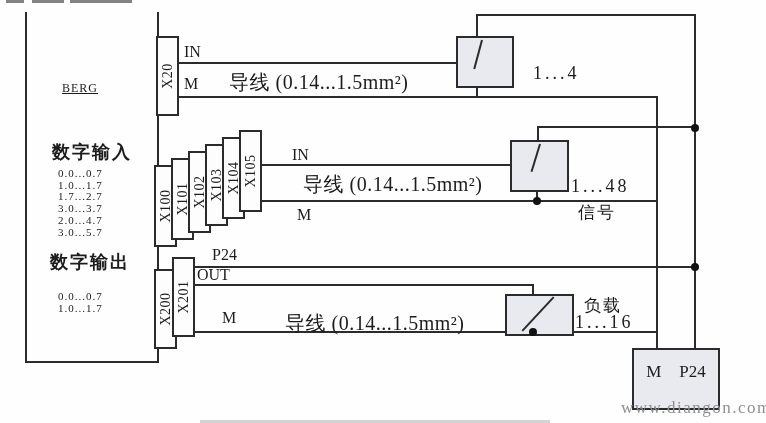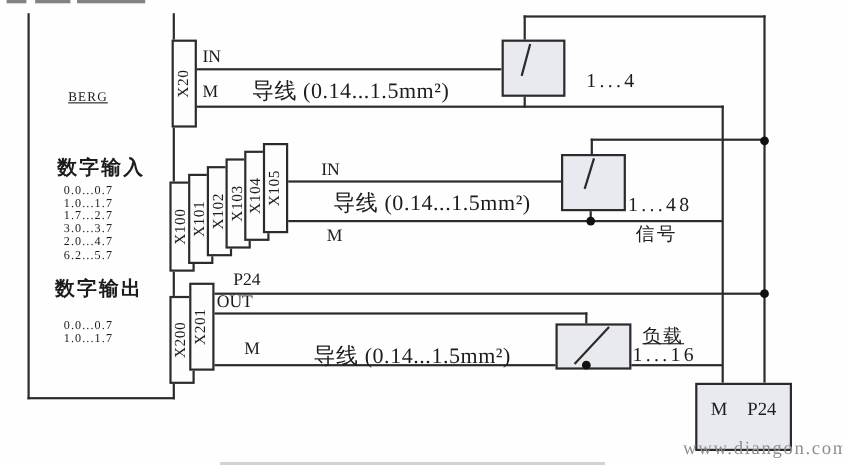--- a/index.html
+++ b/index.html
@@ -69,21 +69,21 @@
   <div class="main-box"></div>
   <div class="lbl module-title">BERG</div>
 
   <div class="lbl group-label" style="left:52px;top:140px;">数字输入</div>
   <div class="lbl addr" style="left:58px;top:168px;">
     <div>0.0...0.7</div>
     <div>1.0...1.7</div>
     <div>1.7...2.7</div>
     <div>3.0...3.7</div>
     <div>2.0...4.7</div>
-    <div>6.2...5.7</div>
+    <div>3.0...5.7</div>
   </div>
 
   <div class="lbl group-label" style="left:50px;top:250px;text-align:center;">数字输出</div>
   <div class="lbl addr" style="left:58px;top:291px;">
     <div>0.0...0.7</div>
     <div>1.0...1.7</div>
   </div>
 
   <div class="hline" style="left:176px;top:62px;width:280px;"></div>
   <div class="hline" style="left:176px;top:96px;width:482px;"></div>
@@ -160,21 +160,21 @@
   <div class="lbl sig-lbl" style="left:212px;top:246px;">P24</div>
   <div class="lbl sig-lbl" style="left:197px;top:266px;">OUT</div>
   <div class="lbl sig-lbl" style="left:222px;top:309px;">M</div>
   <div class="lbl wire-lbl" style="left:285px;top:310px;">导线 (0.14...1.5mm²)</div>
 
   <div class="lbl dev-range" style="left:533px;top:63px;">1...4</div>
 
   <div class="lbl dev-name" style="left:578px;top:157px;margin-top:44px;">信号</div>
   <div class="lbl dev-range" style="left:571px;top:176px;">1...48</div>
 
-  <div class="lbl dev-name" style="left:584px;top:294px;text-decoration:underline;">负载</div>
+  <div class="lbl dev-name" style="left:584px;top:294px;">负载</div>
   <div class="lbl dev-range" style="left:575px;top:312px;">1...16</div>
 
   <div class="power-box">
     <span>M</span>
     <span>P24</span>
   </div>
 
   <div class="watermark">www.diangon.com</div>
 
 </div>

